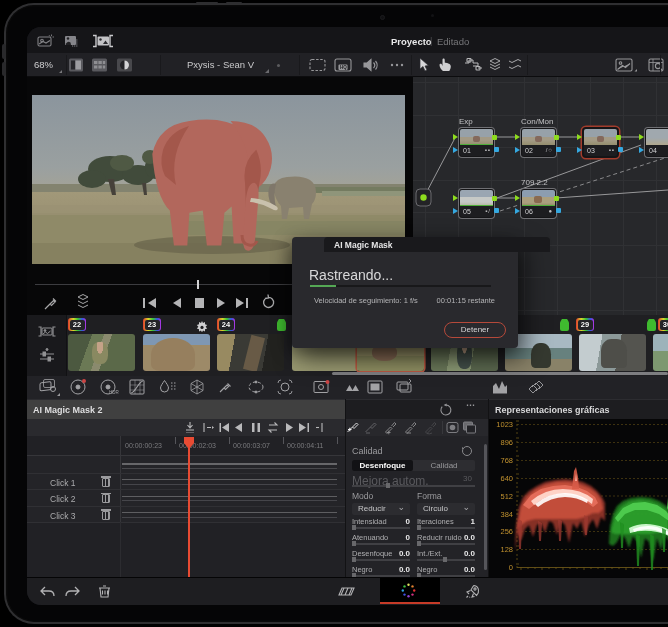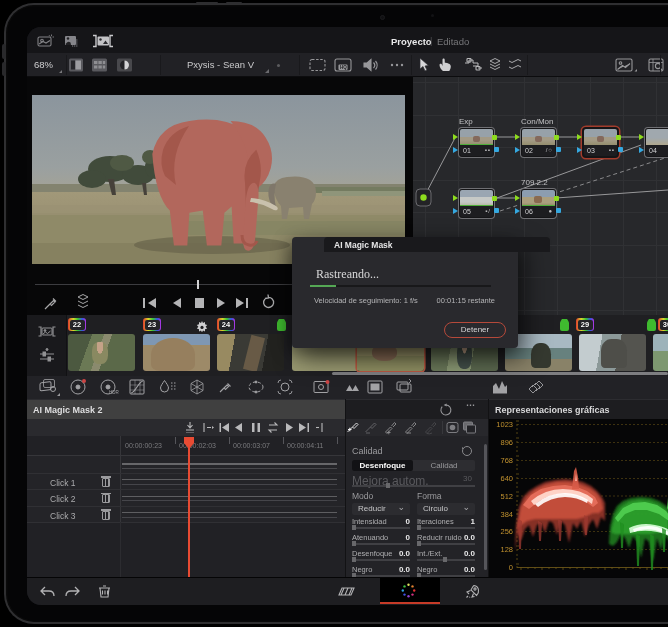--- a/index.html
+++ b/index.html
@@ -693,21 +693,21 @@
           <path d="M9 1.5 q4 0.5 4.5 4.5 q0.5 3 -2 5.5 l-5.5 -5.5 q2 -4 3 -4.5 z"></path>
           <path d="M5.5 6.5 l-3.5 1.5 l2 2 M8.5 9.5 l-1.5 3.5 l2.5 -0.5 M3 12 l-1.5 1.5 M5 13 l-0.5 0.5"></path>
           <circle cx="10" cy="5" r="1.1"></circle>
         </g>
       </svg>
     </div>
     <div id="dialog">
       <div class="abs" style="left:0;top:0;width:226px;height:15px;background:#19191c;border-radius:4px 4px 0 0;margin-left:32px;">
         <div class="txt" style="left:10px;top:3px;font-size:8.5px;font-weight:bold;color:#e4e4e5;">AI Magic Mask</div>
       </div>
-      <div class="txt" style="left:24px;top:30px;font-size:12px;color:#d8d8d9;font-family:Liberation Serif, serif;">Rastreando...</div>
+      <div class="txt" style="left:17px;top:30px;font-size:14px;color:#d8d8d9;">Rastreando...</div>
       <div class="abs" style="left:18px;top:48px;width:181px;height:2px;background:#18181a;">
         <div class="abs" style="left:0;top:0;width:26px;height:2px;background:#55a855;"></div>
       </div>
       <div class="txt" style="left:22px;top:59px;font-size:7.5px;color:#b4b4b6;">Velocidad de seguimiento: 1 f/s</div>
       <div class="txt" style="right:23px;top:59px;font-size:7.5px;color:#b4b4b6;">00:01:15 restante</div>
       <div class="abs" style="left:152px;top:85px;width:62px;height:16px;border:1.2px solid #b5493a;border-radius:9px;text-align:center;font-size:8px;color:#d6d6d7;line-height:14px;">Detener</div>
     </div>
   </div>
 </div>
 

